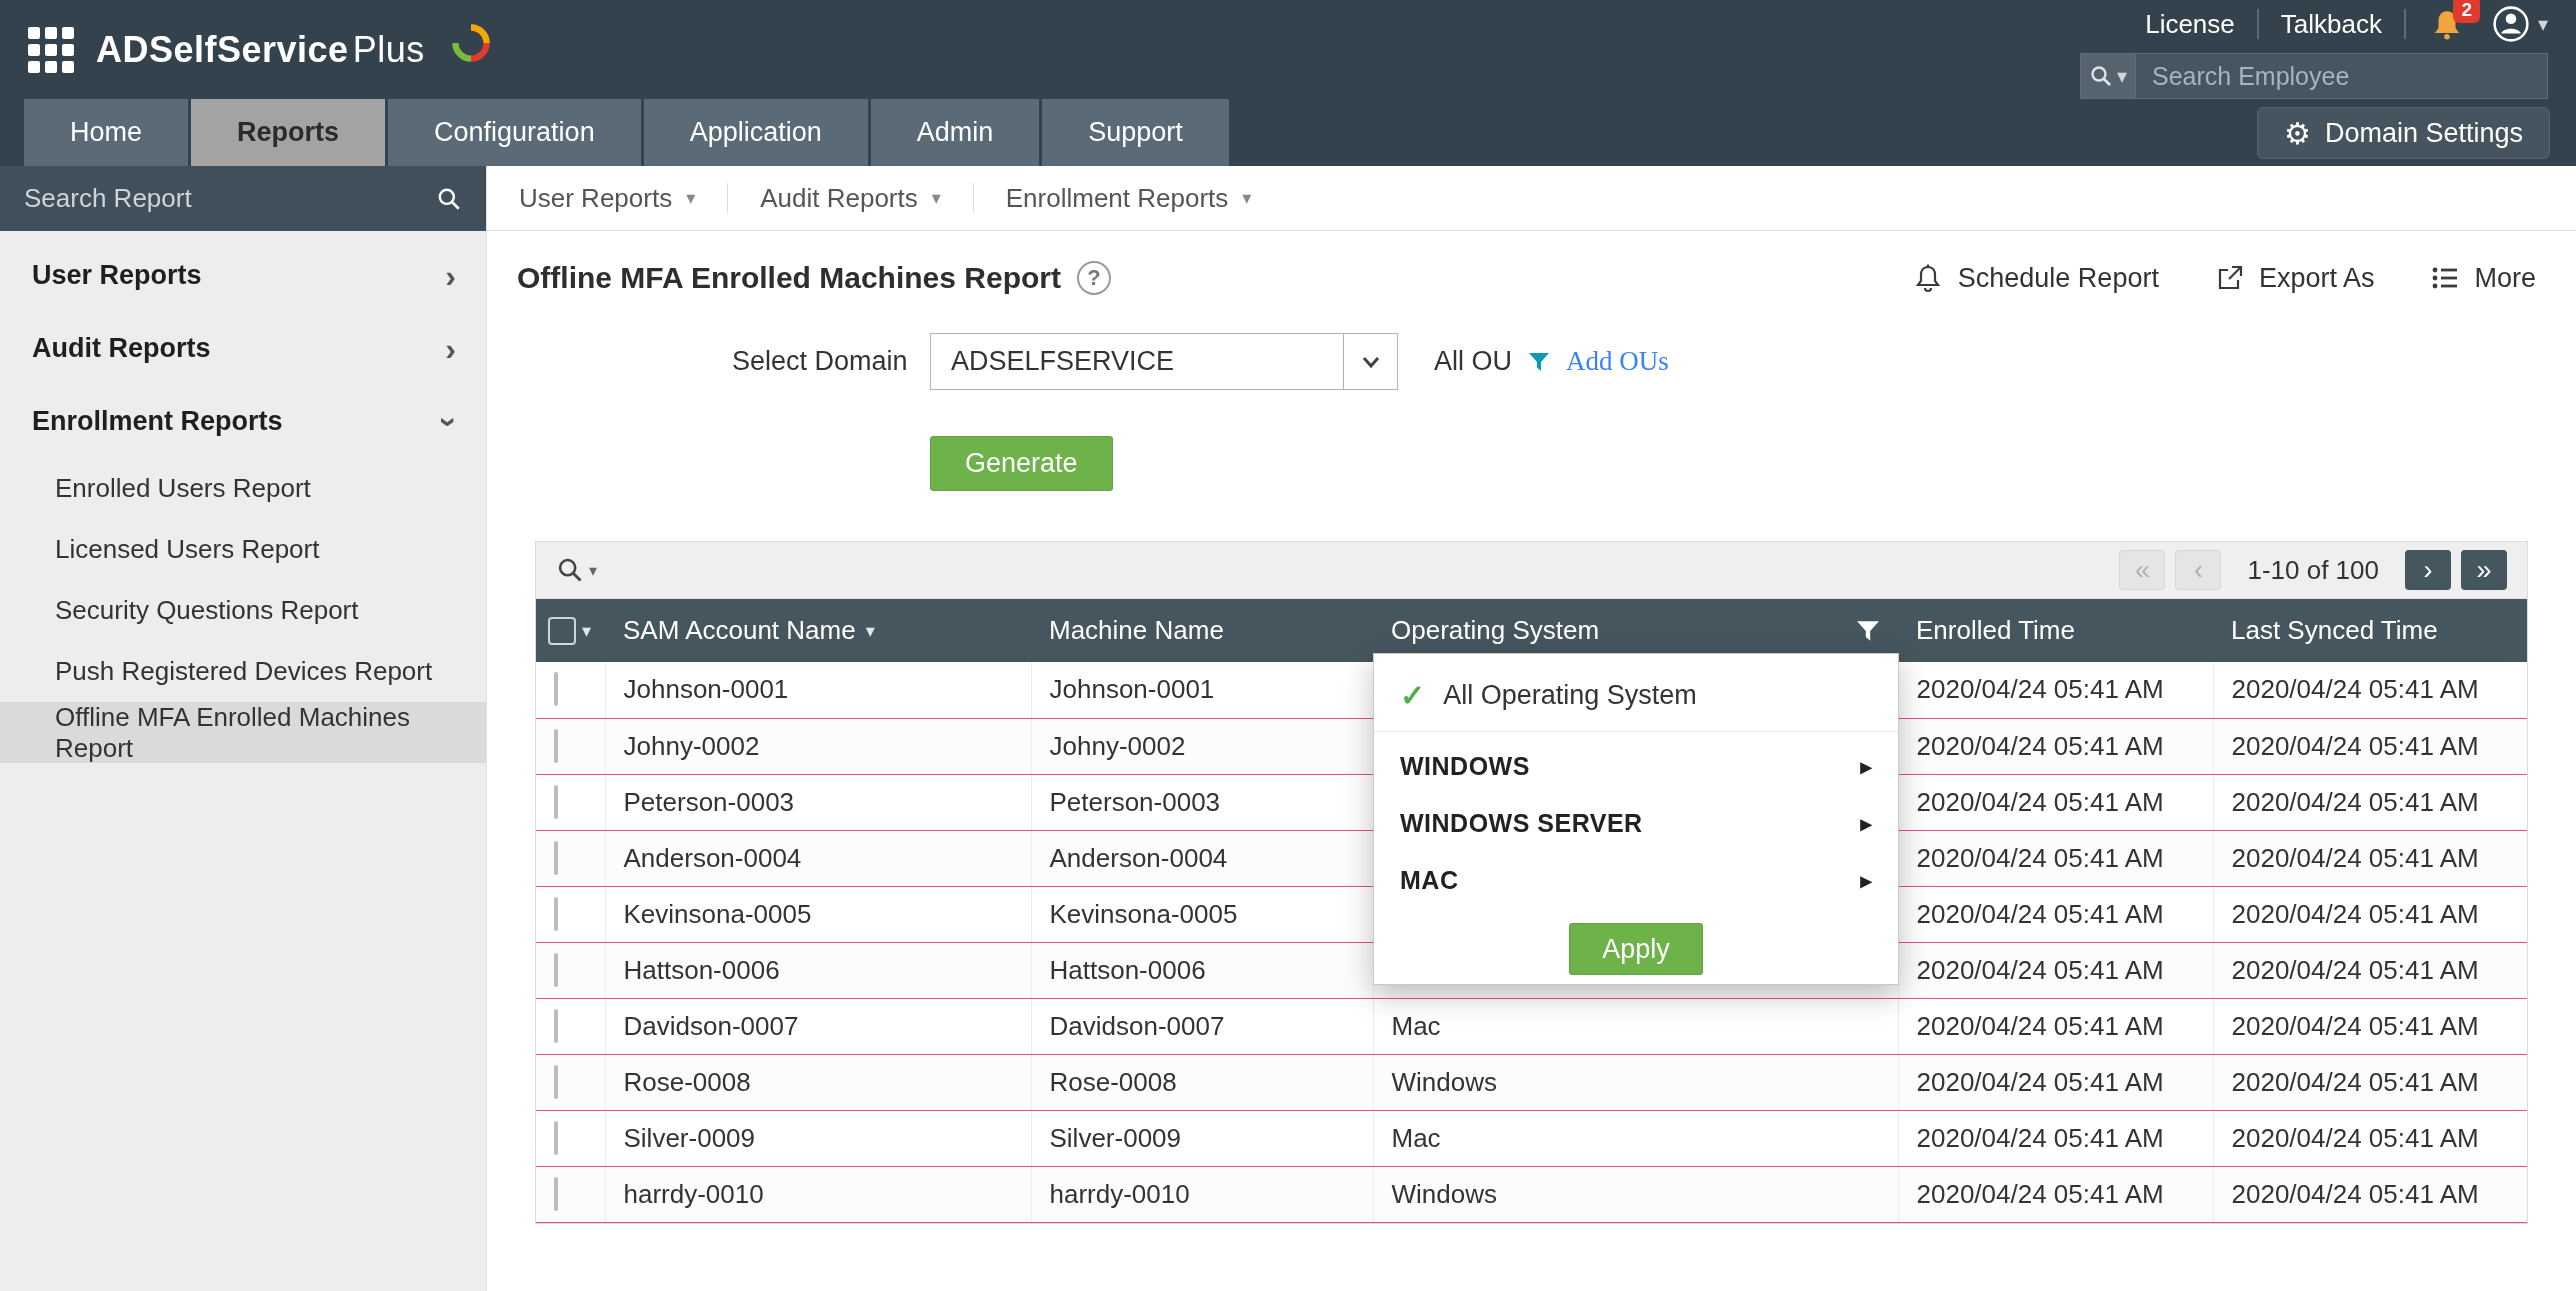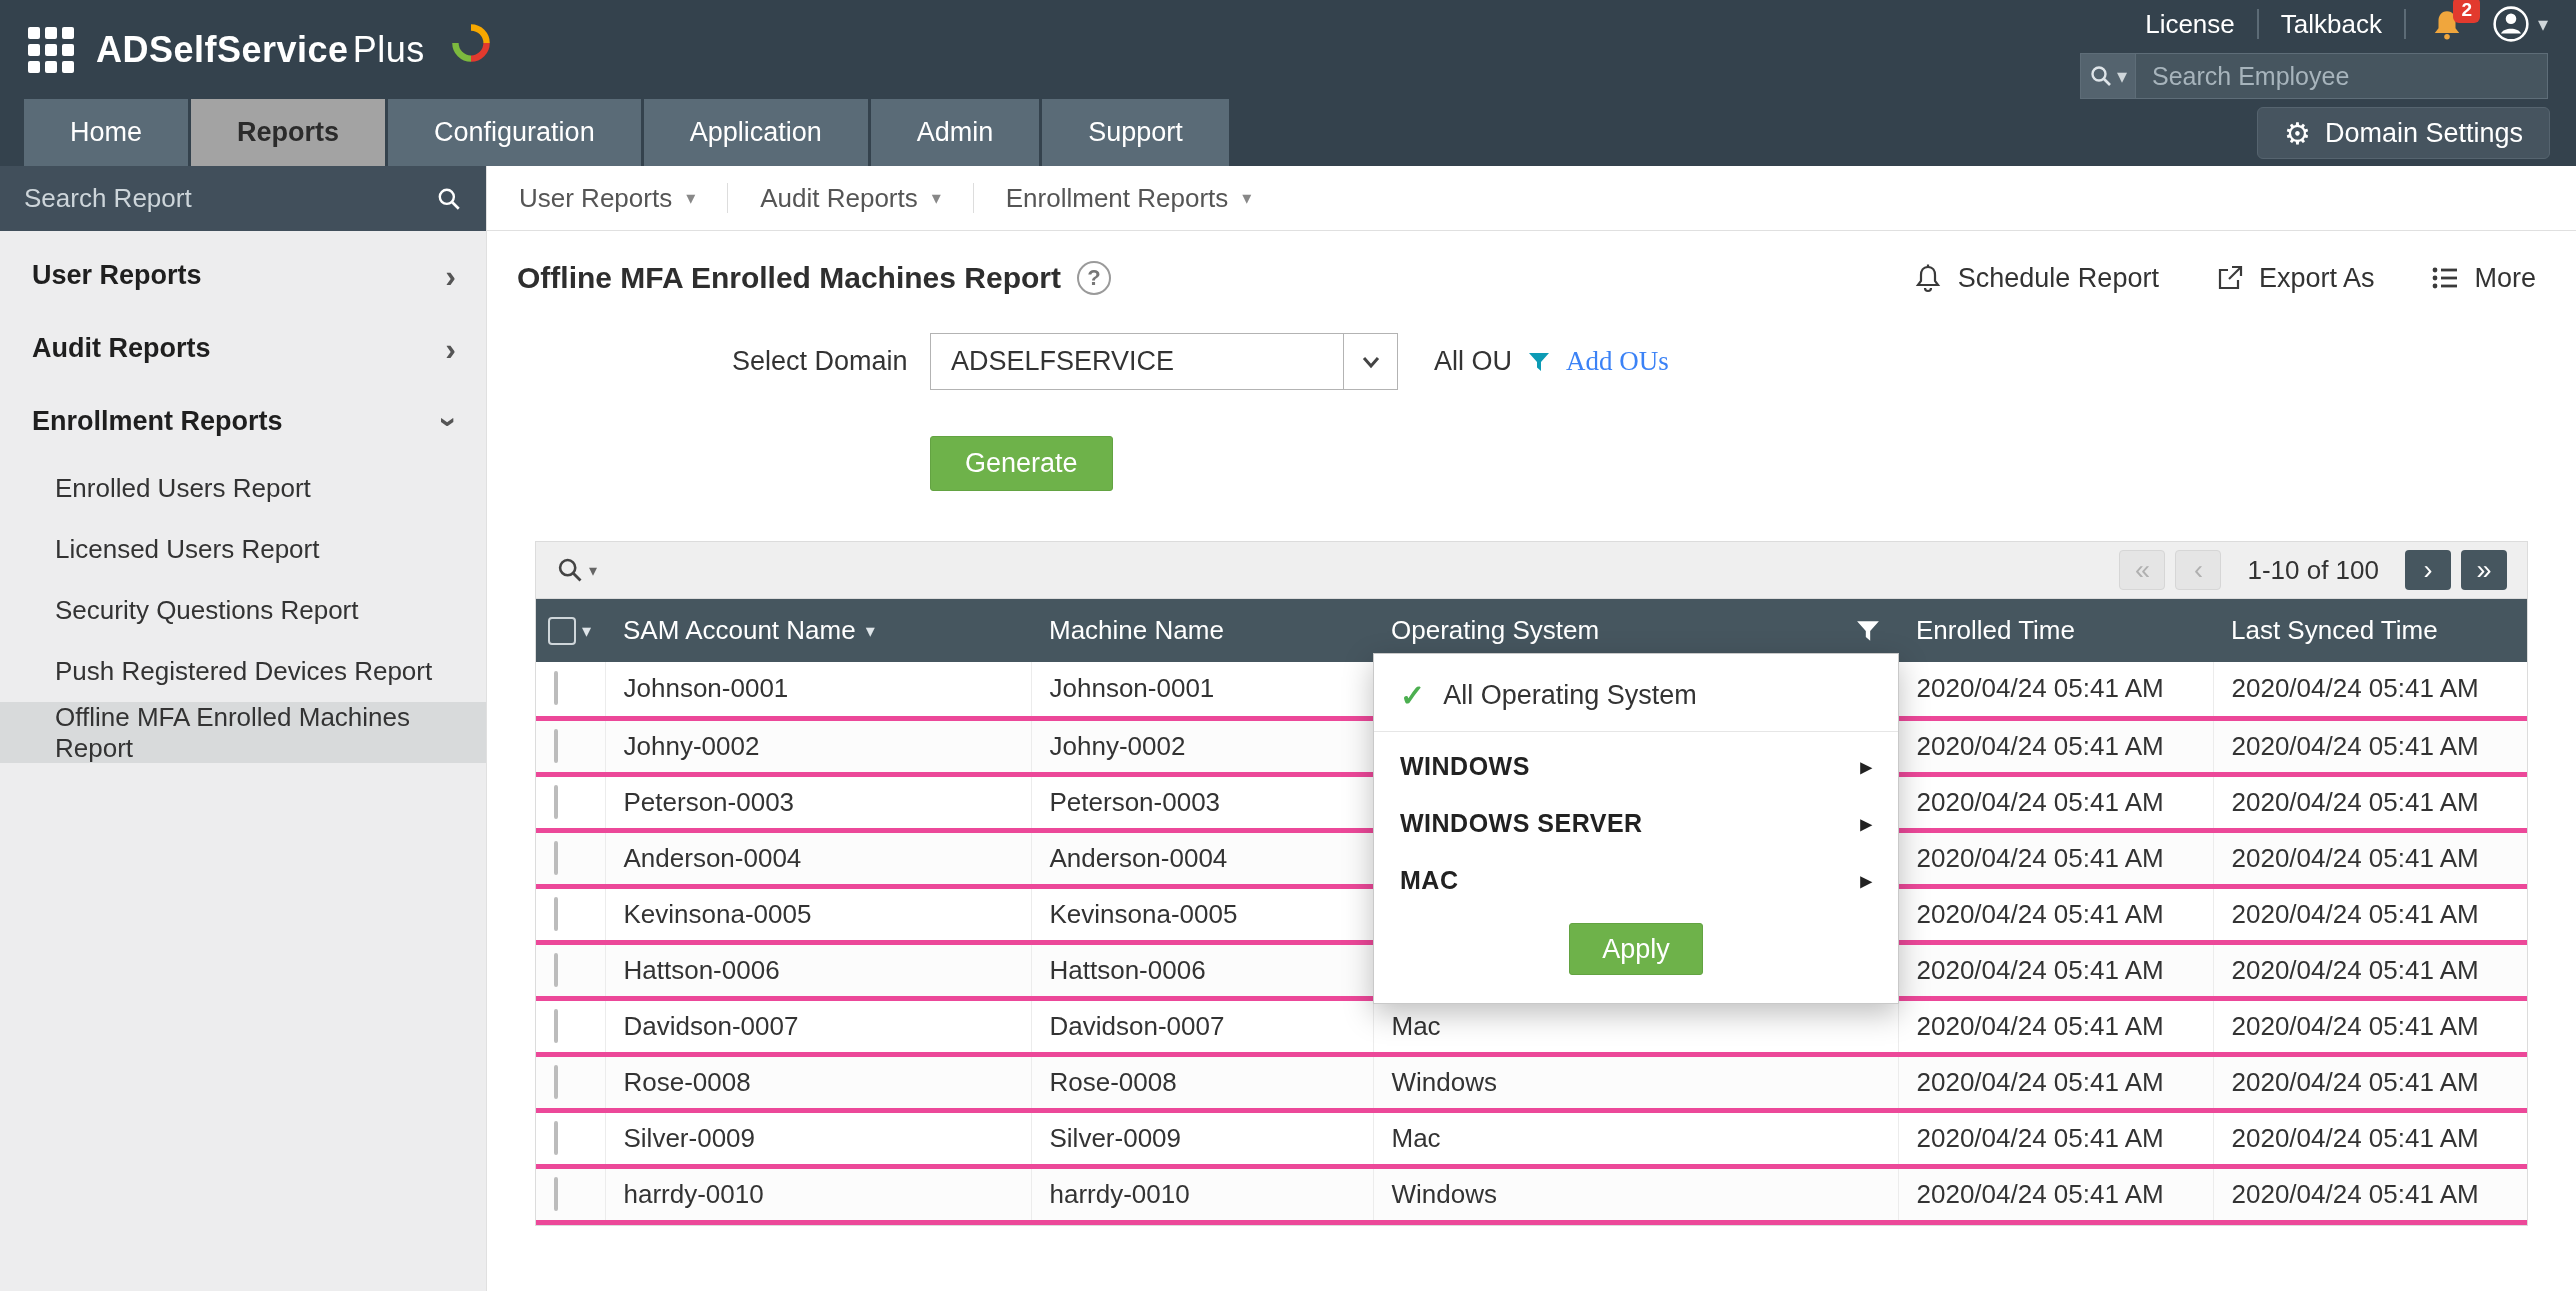--- a/index.html
+++ b/index.html
@@ -105,38 +105,38 @@
   .pbtn.dark { background: #46565f; color: #fff; }
   .prange { font-size: 26px; color: #333; margin: 0 16px; }
 
   table { width: 100%; border-collapse: collapse; table-layout: fixed; }
   thead th { background: #46565f; color: #fff; font-weight: normal; font-size: 26px; text-align: left;
          height: 54px; padding: 16px 18px; }
   thead th .th-flex { display: flex; align-items: center; gap: 10px; }
   .sort-caret { font-size: 18px; color: #dfe5e9; }
   .funnel-right { margin-left: auto; }
   tbody td { font-size: 26px; color: #333; height: 56px; padding: 0 18px;
-         border-bottom: 5px solid #ec4899; border-right: 1px solid #ececec; background: #fff; }
+         border-bottom: 1px solid #ec4899; border-right: 1px solid #ececec; background: #fff; }
   tbody td:last-child { border-right: none; }
   tbody tr:nth-child(even) td { background: #fcfcfc; }
   .cb { width: 28px; height: 28px; border: 2px solid #bcbcbc; border-radius: 4px; background: #fff; cursor: pointer; }
   .th-cb { display: flex; align-items: center; gap: 6px; }
   .th-cb .cb { border-color: #cfd6da; background: transparent; }
 
   
   .os-dropdown { position: absolute; left: 837px; top: 111px; width: 526px; background: #fff;
          border: 1px solid #c9c9c9; box-shadow: 0 10px 28px rgba(0,0,0,.25); z-index: 5; }
   .osd-all { display: flex; align-items: center; gap: 18px; padding: 24px 26px 18px; font-size: 27px;
          color: #333; cursor: pointer; }
   .osd-check { color: #4caf50; font-size: 30px; font-weight: bold; }
   .osd-div { border-top: 1px solid #e6e6e6; margin-bottom: 6px; }
   .osd-item { display: flex; align-items: center; justify-content: space-between; padding: 14px 26px;
          font-size: 25px; font-weight: bold; color: #222; letter-spacing: 0.5px; cursor: pointer; }
   .osd-arrow { color: #222; font-size: 22px; }
-  .osd-apply-row { display: flex; justify-content: center; padding: 14px 0 28px; }
+  .osd-apply-row { display: flex; justify-content: center; padding: 14px 0 9px; }
   .btn-apply { height: 52px; padding: 0 32px; }
 
   svg { display: block; }
 </style>
 </head>
 <body>
 
 <div class="header-top">
   <div class="brand">
     <div class="app-grid">

